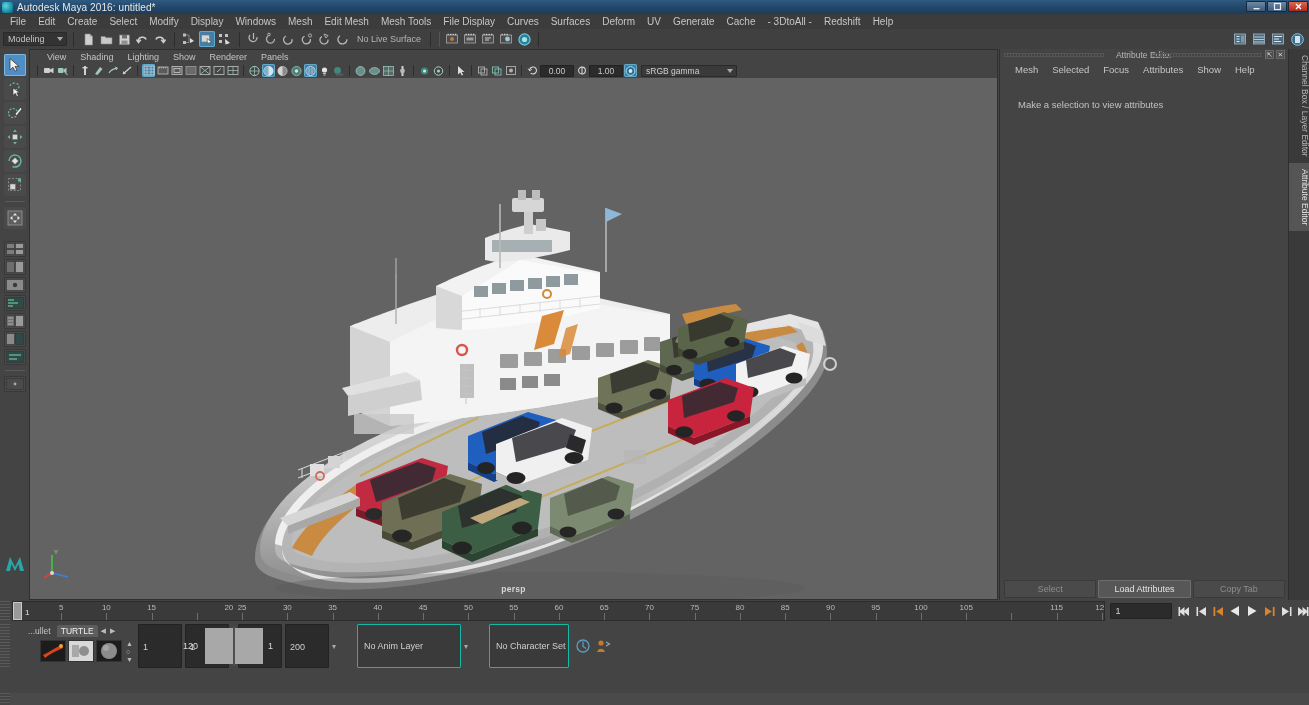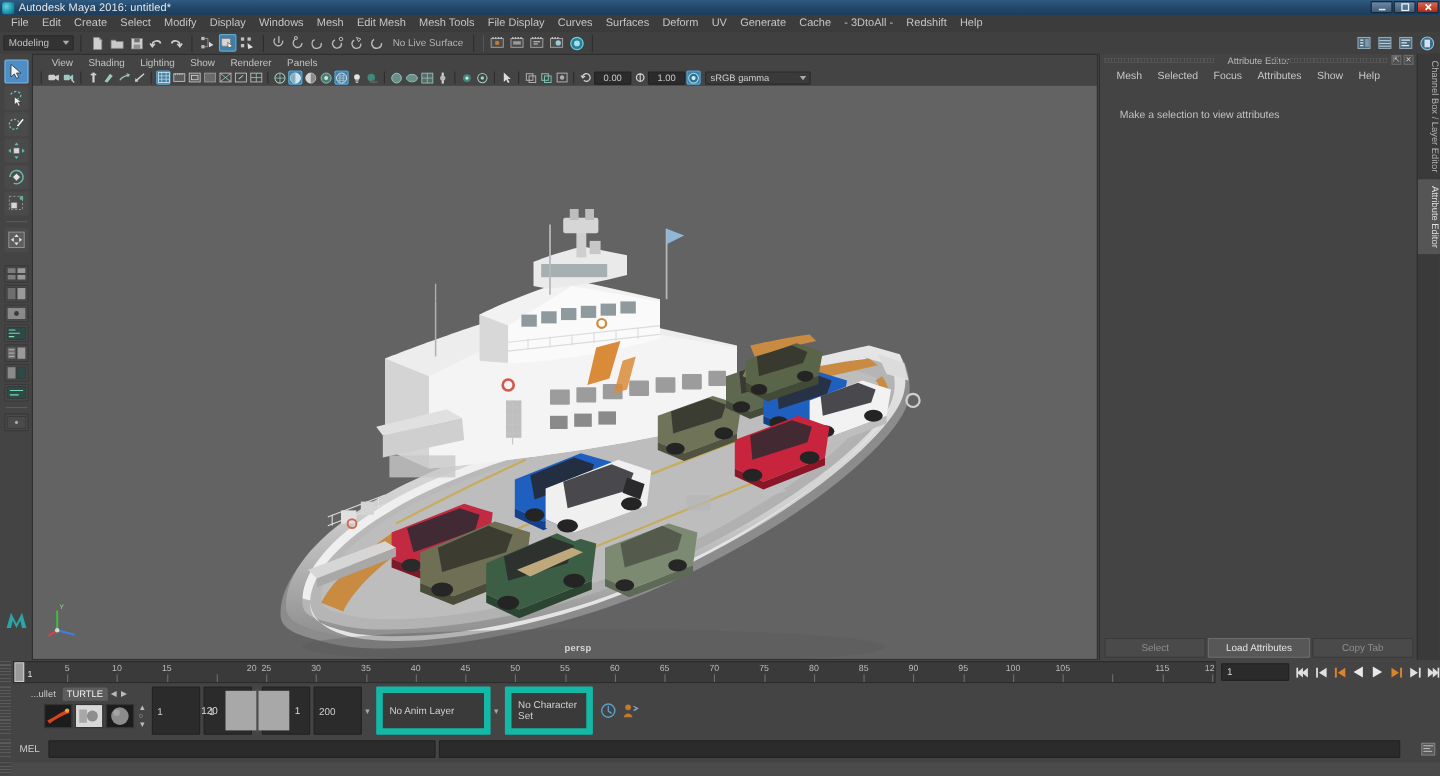--- a/index.html
+++ b/index.html
@@ -115,21 +115,21 @@
     padding-left:4px; position:relative; border-radius:1px; margin-left:3px;
   }
   .gammasel .caret { position:absolute; right:3px; top:3px; border-left:3px solid transparent;
     border-right:3px solid transparent; border-top:4px solid #a9a9a9; }
 
   .viewport {
     position:relative; width:967px; height:521px; background:#636363;
     overflow:hidden;
   }
   .persp-label {
-    position:absolute; bottom:5px; left:12px; width:100%; text-align:center;
+    position:absolute; bottom:5px; left:0; width:100%; text-align:center;
     font-size:8.5px; color:#d6d6d6; font-weight:bold; letter-spacing:.3px;
   }
   .axis-gizmo { position:absolute; left:12px; bottom:18px; width:34px; height:34px; }
 
   
   .attr-panel {
     position:absolute; left:999px; top:49px; width:289px; height:551px;
     background:#444; border-left:1px solid #2f2f2f;
   }
   .attr-titlebar {
@@ -214,22 +214,22 @@
     color:#cfcfcf; font-size:9px; display:flex; align-items:flex-start;
     padding:17px 0 0 4px; border-radius:1px; margin-left:3px;
   }
   .rangebar {
     position:relative; height:40px; background:#636363; border:1px solid #4e4e4e;
     margin-left:4px; border-radius:1px;
   }
   .rangebar .handle { position:absolute; top:1px; width:28px; height:36px; background:#a8a8a8; }
   .rangebar .rnum { position:absolute; top:14px; font-size:9px; color:#dcdcdc; }
   .combo {
-    height:44px; background:#3a3a3a; border:6px solid #14b8a6; color:#cfcfcf;
-    font-size:9px; display:flex; align-items:center; padding-left:6px; margin-left:3px;
+    height:44px; background:#3a3a3a; border:1px solid #14b8a6; color:#cfcfcf;
+    font-size:9px; display:flex; align-items:center; padding-left:6px; margin-left:18px;
     border-radius:1px;
   }
   .combo-caret { width:10px; display:flex; align-items:center; justify-content:center;
     font-size:8px; color:#a8a8a8; }
 
   
   .cmdline-row {
     position:absolute; left:0; top:670px; width:1309px; height:22px;
     background:#444; display:flex; align-items:center;
   }
@@ -1266,31 +1266,19 @@
       <div>
         <svg width="16" height="16" viewBox="0 0 16 16">
             <circle cx="6" cy="5" r="2.6" fill="#c47a2a"></circle>
             <path d="M2 14 C3 9.5 9 9.5 10 14 Z" fill="#c47a2a"></path>
             <path d="M11 4 l3.5 2 l-3.5 2" fill="none" stroke="#8aa8bd" stroke-width="1.2"></path>
           </svg>
       </div>
     </div>
   </div>
 
-  <div class="cmdline-row">
-    <div class="ts-grip" style="height:18px;"></div>
-    <div class="mel-label">MEL</div>
-    <div class="cmd-input" style="width:352px;" title=""></div>
-    <div class="cmd-out" style="flex:1; margin-left:3px; margin-right:18px;"></div>
-    <div class="sb-icon" style="margin-right:4px;">
-      <svg width="13" height="12" viewBox="0 0 13 12">
-          <rect x="0.5" y="0.5" width="12" height="11" fill="#5a5a5a" stroke="#9a9a9a" stroke-width=".8"></rect>
-          <path d="M2 3 h9 M2 5.5 h6 M2 8 h8" stroke="#d0d0d0" stroke-width=".8"></path>
-        </svg>
-    </div>
-  </div>
 
   <div class="statusbar">
     <div class="ts-grip" style="height:11px;"></div>
     <div class="help-field"></div>
   </div>
 
 </div>
 
 </body></html>

